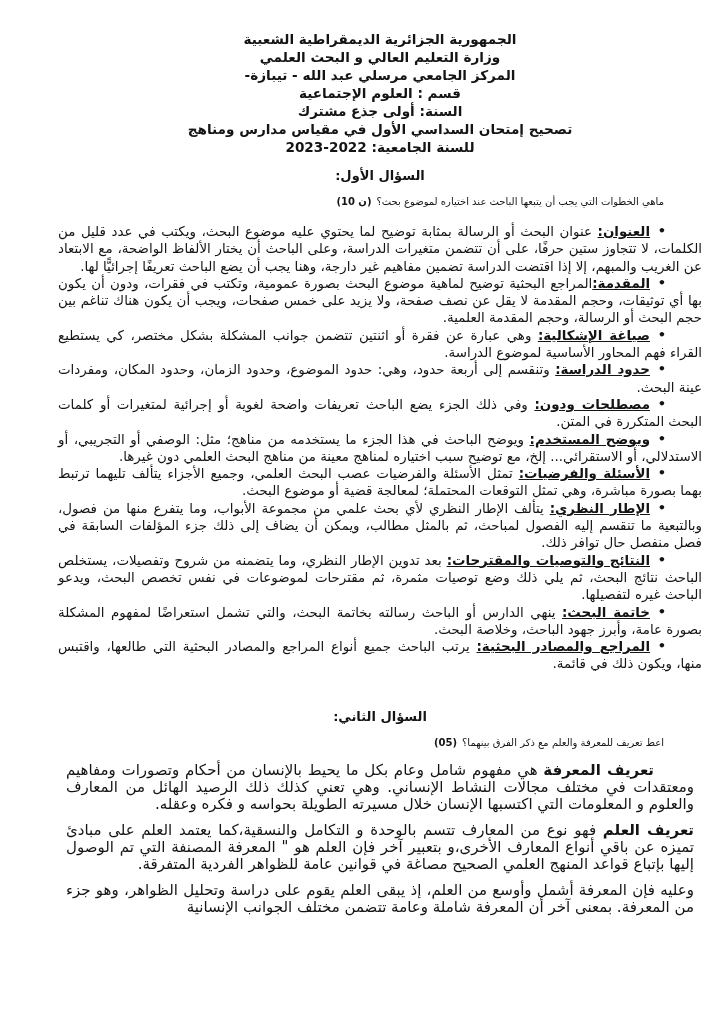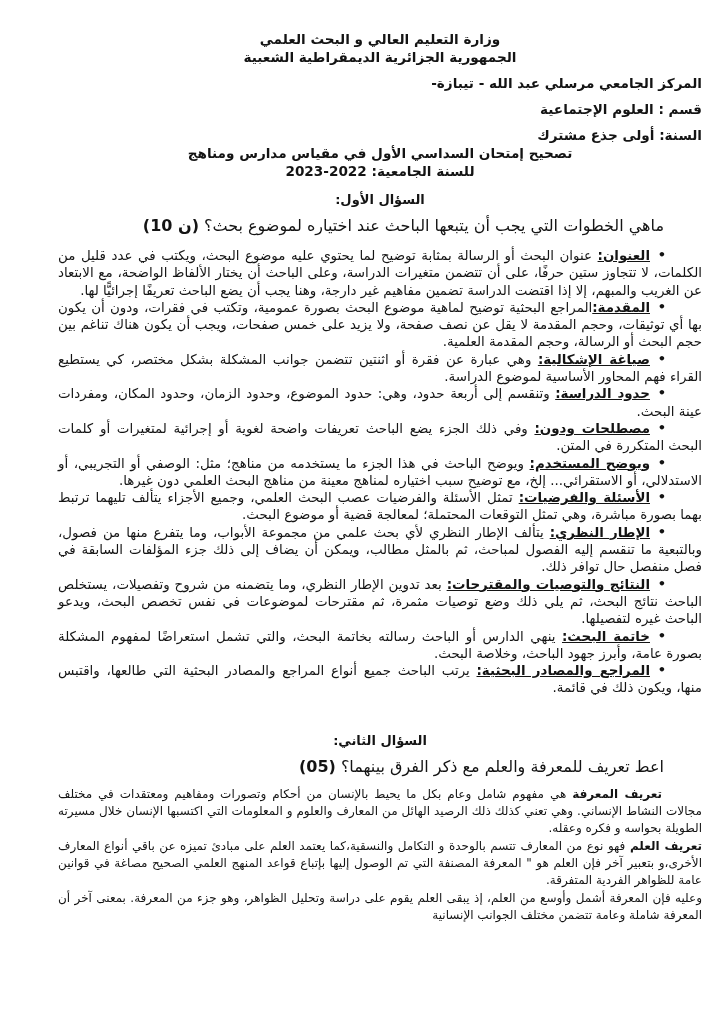--- a/index.html
+++ b/index.html
@@ -20,34 +20,34 @@
     overflow: hidden;
   }
   
   .hdr-line {
     font-weight: 700;
     font-size: 13.6px;
     line-height: 18px;
     white-space: nowrap;
   }
   .hdr-center { text-align: center; }
-  .hdr-right  { text-align: right; margin-top: 8px; }
+  .hdr-right  { text-align: center; }
 
   
   .section-heading {
     font-weight: 700;
     font-size: 13px;
     line-height: 20px;
     text-align: center;
     margin: 10px 0 7px 0;
   }
   .q2-gap { margin-top: 34px; }
 
   .question-line {
-    font-size: 16px;
+    font-size: 10px;
     line-height: 18px;
     text-align: right;
     margin: 0 38px 0 0;
   }
   .points {
     font-weight: 700;
     direction: ltr;
     unicode-bidi: isolate;
     margin-right: 5px;
   }
@@ -71,38 +71,38 @@
     font-weight: 700;
     font-size: 13px;
   }
   .term {
     font-weight: 700;
     text-decoration: underline;
   }
 
   
   .para {
-    font-size: 12px;
+    font-size: 15px;
     line-height: 17.3px;
     text-align: justify;
     text-justify: inter-word;
-    margin: 0;
+    margin: 8px;
   }
   .para-indent { text-indent: 40px; }
   .para-lead { font-weight: 700; }
   .answers { margin-top: 10px; }
 </style>
 </head>
 <body>
 
 <div class="page">
 
   <header>
+    <div class="hdr-line hdr-center">الجمهورية الجزائرية الديمقراطية الشعبية</div>
     <div class="hdr-line hdr-center">وزارة التعليم العالي و البحث العلمي</div>
-    <div class="hdr-line hdr-center">الجمهورية الجزائرية الديمقراطية الشعبية</div>
     <div class="hdr-line hdr-right">المركز الجامعي مرسلي عبد الله - تيبازة-</div>
     <div class="hdr-line hdr-right">قسم : العلوم الإجتماعية</div>
     <div class="hdr-line hdr-right">السنة: أولى جذع مشترك</div>
     <div class="hdr-line hdr-center">تصحيح إمتحان السداسي الأول في مقياس مدارس ومناهج</div>
     <div class="hdr-line hdr-center">للسنة الجامعية: 2022‏-‏2023</div>
   </header>
 
   <section>
     <div class="section-heading">السؤال الأول:</div>
     <p class="question-line"><span>ماهي الخطوات التي يجب أن يتبعها الباحث عند اختياره لموضوع بحث؟</span><span class="points">(10 ن)</span></p>

